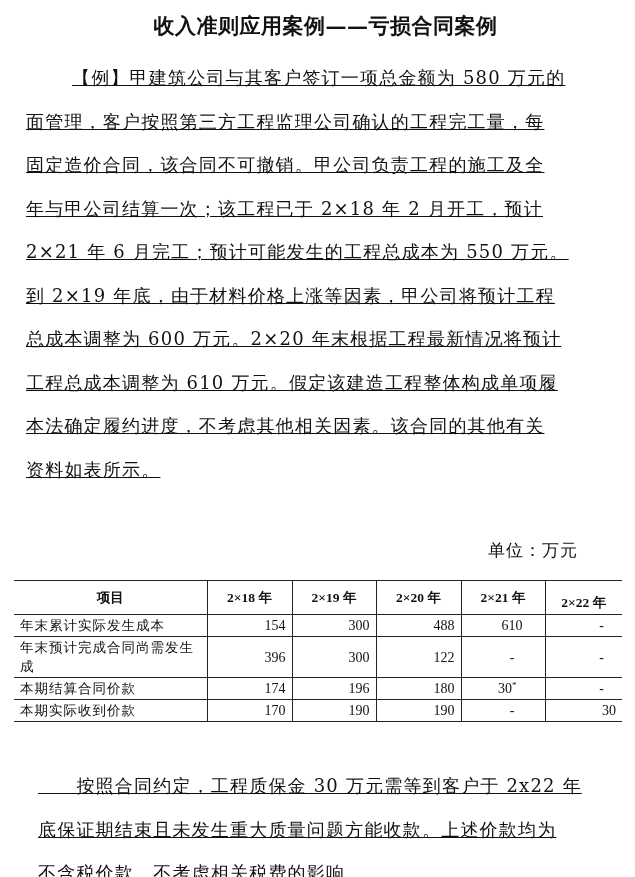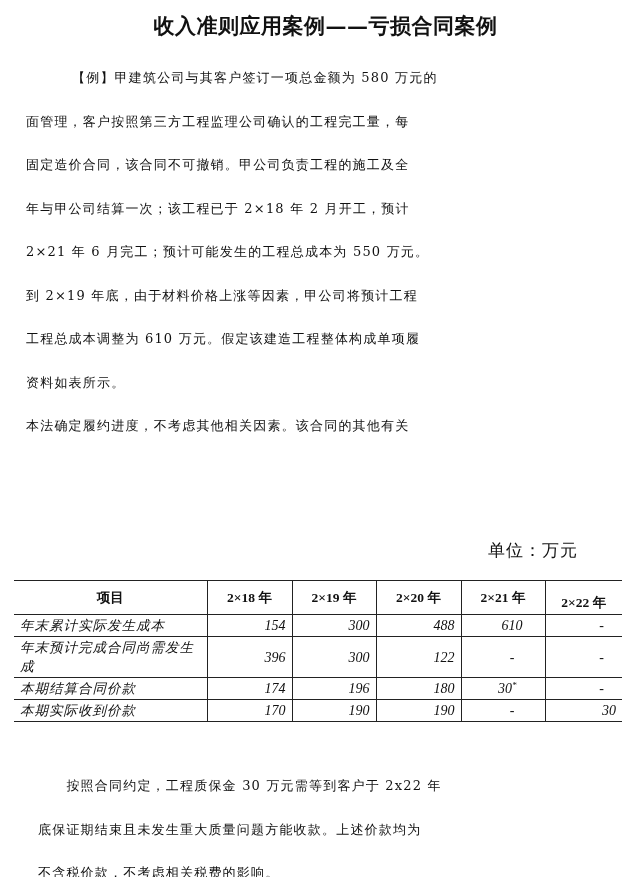--- a/index.html
+++ b/index.html
@@ -1,55 +1,56 @@
 <!DOCTYPE html>
 <html><head>
 <meta charset="utf-8">
 <style>
   html, body { margin:0; padding:0; background:#ffffff; }
   body { width:635px; height:877px; position:relative; overflow:hidden;
          font-family:"DejaVu Serif","Liberation Serif",serif; color:#111; }
   .title { position:absolute; top:12px; left:8px; width:635px; text-align:center;
            font-size:21px; font-weight:bold; letter-spacing:0.5px; }
-  .para { position:absolute; left:26px; width:575px; font-size:13px; line-height:43.5px;
-          letter-spacing:1.2px; text-align:justify; }
+  .para { position:absolute; left:26px; width:575px; font-size:18px; line-height:43.5px;
+          letter-spacing:1.2px; text-align:justify;text-decoration:underline; }
   .para .line { display:block; white-space:nowrap; height:43.5px; }
   .p1 { top:56px; }
   .p2 { top:764px;margin-left:12px; }
   .unit { position:absolute; top:539px; left:488px; font-size:17px; letter-spacing:1px; }
   table.data { position:absolute; top:580px; left:14px; width:608px; border-collapse:collapse;
                font-size:14px; font-family:"Liberation Serif","DejaVu Serif",serif; }
   table.data td, table.data th { border-left:1px solid #222; padding:0 6px;margin-left:43px; }
   table.data tr > *:first-child { border-left:none; }
   table.data tr { border-bottom:1px solid #222; }
   table.data thead tr { border-top:1.5px solid #222; }
   table.data th { font-weight:bold; font-size:13.5px; text-align:center; height:31px; }
   table.data th.last { vertical-align:bottom; padding-bottom:2px; }
-  table.data td { text-align:right; height:21px; line-height:19px;font-style:italic; }
+  table.data td { text-align:right; height:21px; line-height:19px; }
   table.data td.label { text-align:left; font-family:"DejaVu Sans","Liberation Sans",sans-serif; font-size:13.5px; letter-spacing:1px; }
   table.data tr.tall td { height:40px; }
   table.data td.dash { text-align:center; padding-left:24px; }
   table.data td.dash2 { text-align:right; padding-right:18px; }
   sup.mark { font-size:9px; vertical-align:top; position:relative; top:-3px; }
 </style>
 </head>
 <body>
 
 <div class="title">收入准则应用案例——亏损合同案例</div>
 
 <div class="para p1">
   <span class="line" style="padding-left:46px">【例】甲建筑公司与其客户签订一项总金额为 580 万元的</span>
   <span class="line">面管理，客户按照第三方工程监理公司确认的工程完工量，每</span>
   <span class="line">固定造价合同，该合同不可撤销。甲公司负责工程的施工及全</span>
   <span class="line">年与甲公司结算一次；该工程已于 2×18 年 2 月开工，预计</span>
   <span class="line">2×21 年 6 月完工；预计可能发生的工程总成本为 550 万元。</span>
   <span class="line">到 2×19 年底，由于材料价格上涨等因素，甲公司将预计工程</span>
+  <span class="line">总成本调整为 600 万元。2×20 年末根据工程最新情况将预计</span>
   <span class="line">工程总成本调整为 610 万元。假定该建造工程整体构成单项履</span>
+  <span class="line">本法确定履约进度，不考虑其他相关因素。该合同的其他有关</span>
   <span class="line">资料如表所示。</span>
-  <span class="line">本法确定履约进度，不考虑其他相关因素。该合同的其他有关</span>
 </div>
 
 <div class="unit">单位：万元</div>
 
 <table class="data">
   <colgroup>
     <col style="width:193px">
       <col style="width:85px">
       <col style="width:84px">
       <col style="width:85px">

